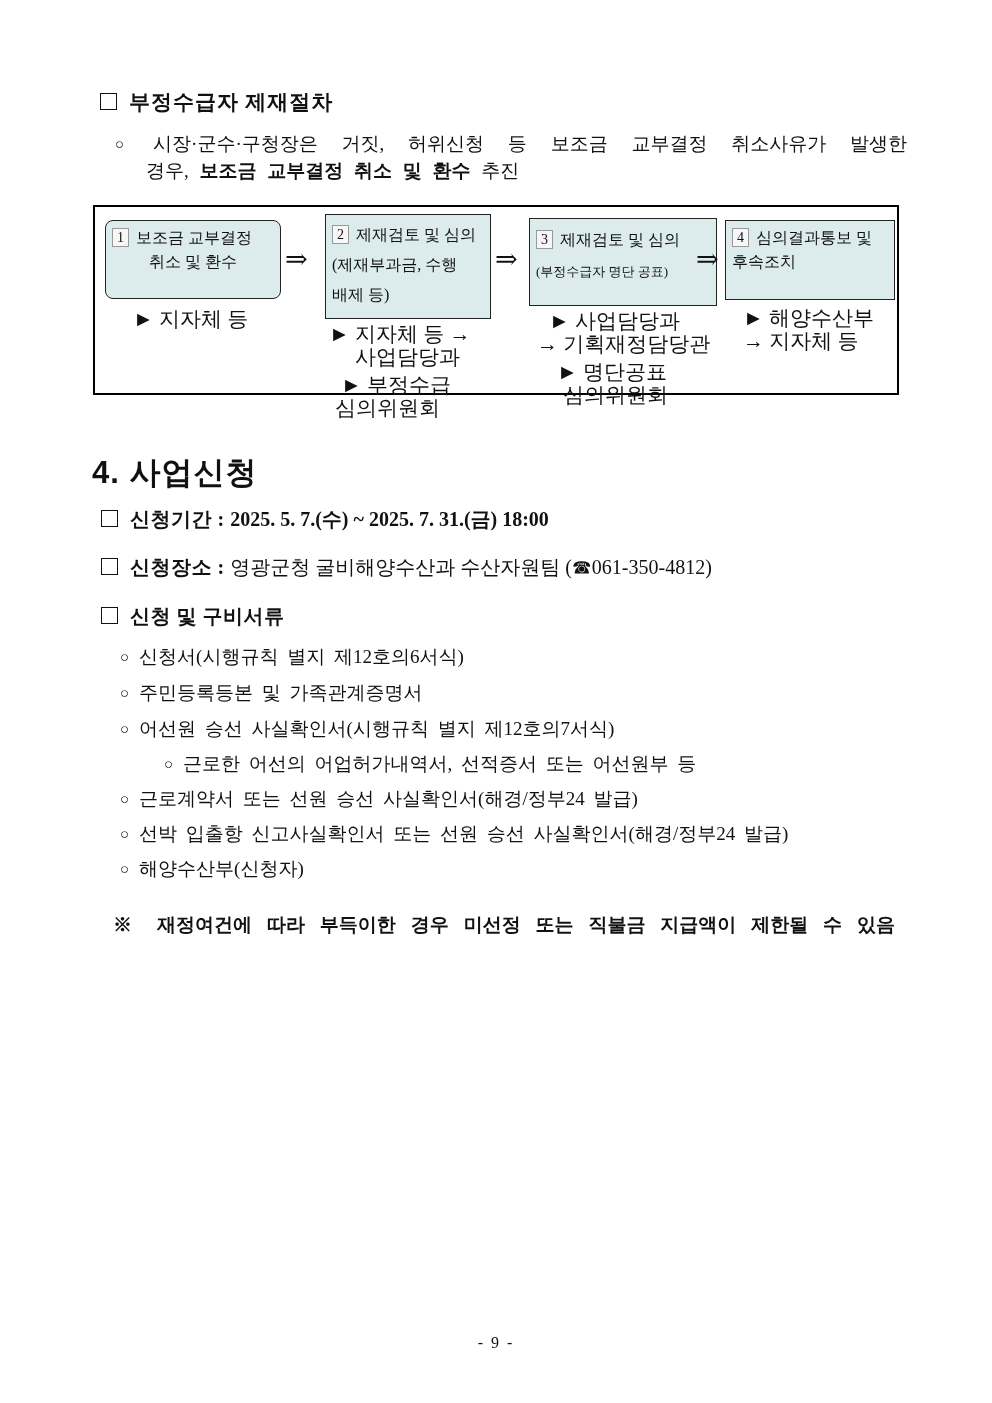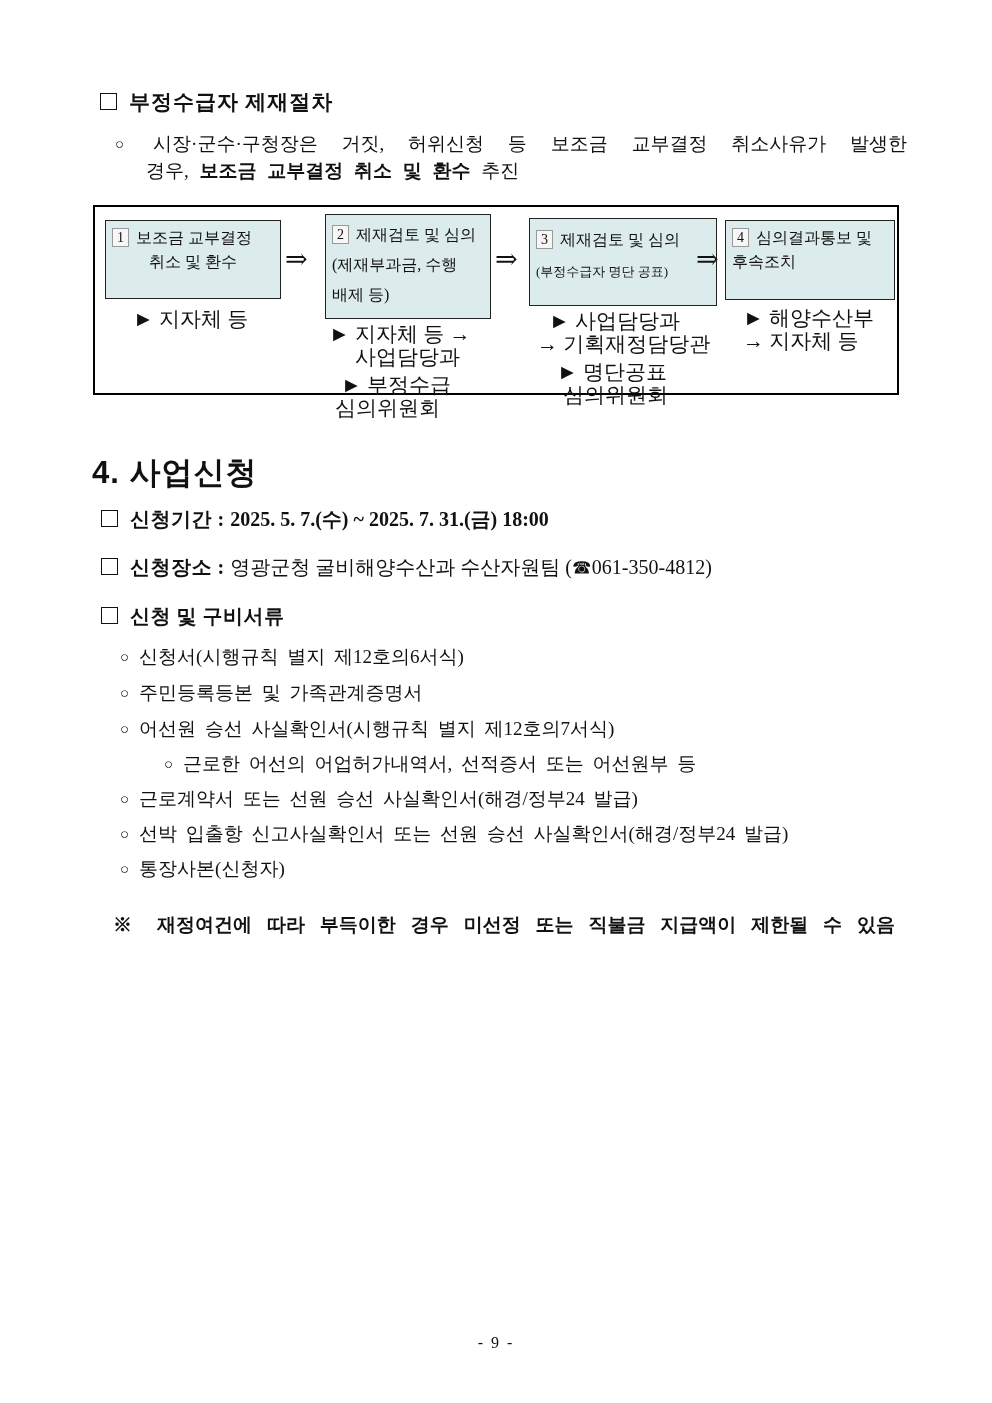--- a/index.html
+++ b/index.html
@@ -52,21 +52,21 @@
 
   <div class="abs intro-line1" style="left:115px; top:131px;">
     <span class="bullet-circle">○</span><span>시장·군수·구청장은 거짓, 허위신청 등 보조금 교부결정 취소사유가 발생한</span>
   </div>
   <div class="abs intro-line2" style="left:146px; top:158px;">
     <span>경우, </span><span class="bold">보조금 교부결정 취소 및 환수</span><span> 추진</span>
   </div>
 
   <div class="abs fc-outer">
 
-    <div class="fc-box" style="left:10px; top:13px; width:176px; height:79px;">
+    <div class="fc-box" style="left:10px; top:13px; width:176px; height:79px;border-radius:8px;">
       <div><span class="badge">1</span><span>보조금 교부결정</span></div>
       <div style="text-align:center;">취소 및 환수</div>
     </div>
     <div class="fc-notes" style="left:38px; top:101px;">
       <div>► 지자체 등</div>
     </div>
 
     <div class="fc-arrow" style="left:190px; top:36px;">⇒</div>
 
     <div class="fc-box" style="left:230px; top:7px; width:166px; height:105px; line-height:30px;">
@@ -135,21 +135,21 @@
   <div class="abs doc-item" style="left:120px; top:751px;margin-left:44px;">
     <span class="bullet-circle">○</span><span>근로한 어선의 어업허가내역서, 선적증서 또는 어선원부 등</span>
   </div>
   <div class="abs doc-item" style="left:120px; top:786px;">
     <span class="bullet-circle">○</span><span>근로계약서 또는 선원 승선 사실확인서(해경/정부24 발급)</span>
   </div>
   <div class="abs doc-item" style="left:120px; top:821px;">
     <span class="bullet-circle">○</span><span>선박 입출항 신고사실확인서 또는 선원 승선 사실확인서(해경/정부24 발급)</span>
   </div>
   <div class="abs doc-item" style="left:120px; top:856px;">
-    <span class="bullet-circle">○</span><span>통장사본(신청자)</span>
+    <span class="bullet-circle">○</span><span>해양수산부(신청자)</span>
   </div>
 
   <div class="abs note-line" style="left:113px; top:912px;">
     <span>※</span>
     <span>재정여건에 따라 부득이한 경우 미선정 또는 직불금 지급액이 제한될 수 있음</span>
   </div>
 
   <div class="abs page-num" style="left:0; top:1334px; width:992px; text-align:center;">- 9 -</div>
 
 </div>

